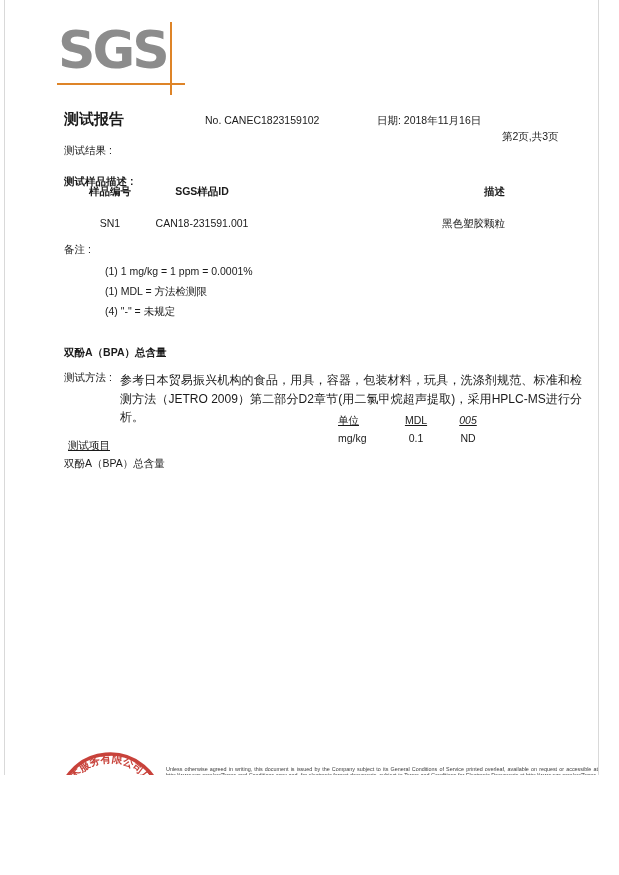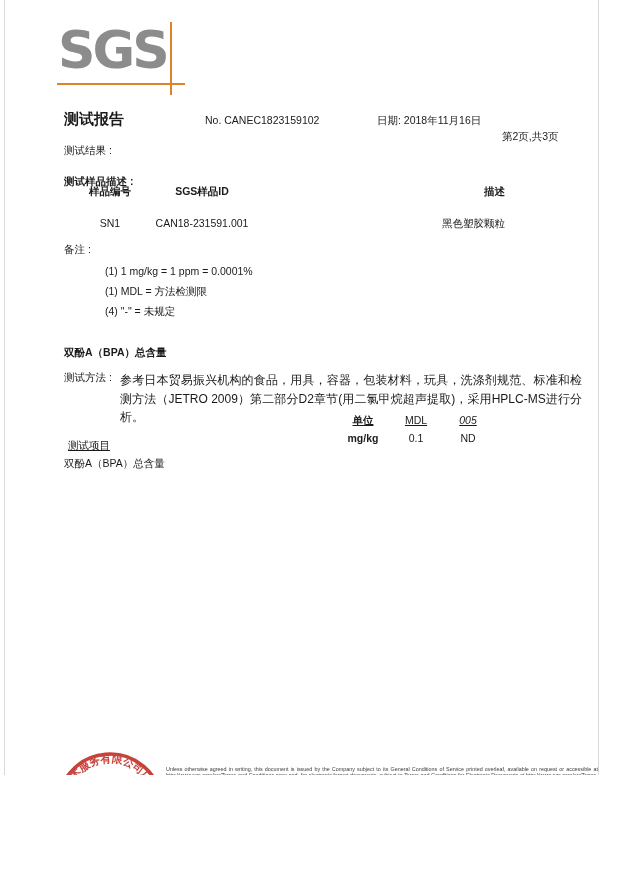--- a/index.html
+++ b/index.html
@@ -20,21 +20,21 @@
   
   .body-txt{font-size:10.5px;}
   .bold-u{font-weight:bold;}
   .row{position:absolute;left:0;width:619px;height:16px;}
   .cell{position:absolute;font-size:10.5px;}
   .col-s1{left:64px;width:92px;text-align:center;}
   .col-s2{left:150px;width:104px;text-align:center;}
   .col-s3{left:255px;width:250px;text-align:right;}
   .col-r0{left:64px;width:275px;margin-top:25px;}
   .col-r0h{left:68px;}
-  .col-r1{left:338px;width:50px;text-align:center;font-weight:bold;}
+  .col-r1{left:338px;width:50px;}
   .col-r2{left:395px;width:42px;text-align:center;}
   .col-r3{left:447px;width:42px;text-align:center;}
   .th{font-weight:bold;}
   .u{text-decoration:underline;}
   .it{font-style:italic;}
   .notes-list{left:105px;top:261px;font-size:10.5px;line-height:20px;}
   .method-text{left:120px;top:371px;width:462px;font-size:12px;line-height:18.5px;text-align:justify;}
   
   .legal{left:166px;top:767px;width:432px;font-size:5.4px;line-height:5.9px;
     text-align:justify;color:#3c3c3c;}

